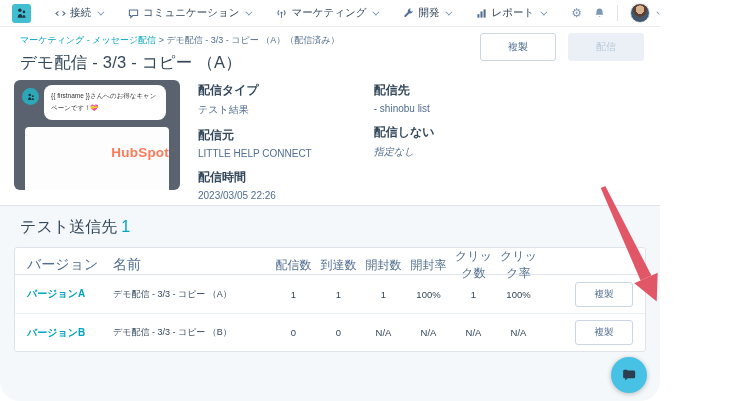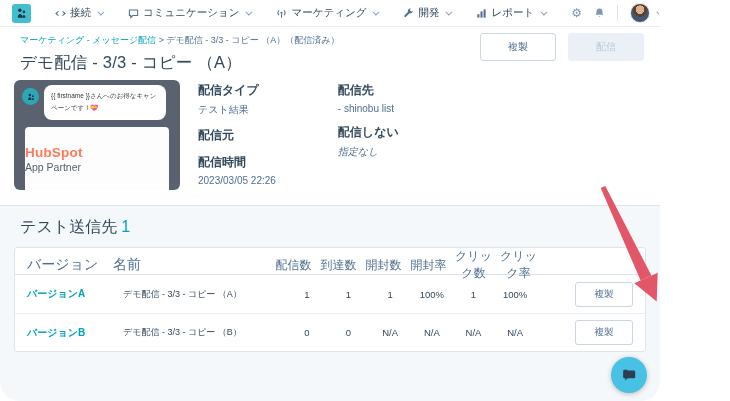--- a/index.html
+++ b/index.html
@@ -28,21 +28,21 @@
   .head-actions { position:absolute; top:6px; right:16px; display:flex; gap:12px; }
   .btn { font-size:10px; border-radius:3px; padding:6px 0; width:76px; text-align:center; cursor:pointer; }
   .btn-secondary { background:#fff; border:1px solid #cbd6e2; color:#506e91; }
   .btn-disabled { background:#eaf0f6; border:1px solid #eaf0f6; color:#b9c9d9; cursor:default; }
 
   
   .summary { display:flex; height:128px; padding:3px 14px 0; gap:18px; background:#fff; }
   .thumb { position:relative; width:166px; height:110px; background:#59626e; border-radius:6px; overflow:hidden; flex:0 0 auto; }
   .line-avatar { position:absolute; left:8px; top:8px; width:17px; height:17px; border-radius:50%; background:#2ba7b8; display:flex; align-items:center; justify-content:center; }
   .bubble { position:absolute; left:30px; top:5px; width:122px; background:#fff; border-radius:8px; padding:5px 7px; font-size:6.5px; line-height:1.9; color:#333; }
-  .line-card { position:absolute; left:11px; right:11px; top:47px; bottom:-4px; background:#fdfdfd; border-radius:4px 4px 0 0; text-align:left; padding-top:18px; }
+  .line-card { position:absolute; left:11px; right:11px; top:47px; bottom:-4px; background:#fdfdfd; border-radius:4px 4px 0 0; text-align:right; padding-top:18px; }
   .brand-logo { font-size:13.5px; font-weight:bold; color:#ff7a59; letter-spacing:.2px; }
   .brand-sub { font-size:10.5px; color:#55616e; margin-top:1px; }
   .brand-title { font-size:11px; font-weight:bold; color:#2d3e50; margin-top:7px; }
   .details { display:flex; gap:62px; padding-top:2px; }
   .dgroup { margin-bottom:10px; }
   .dlabel { font-size:12px; font-weight:bold; color:#33475b; }
   .dvalue { font-size:10px; color:#506e91; margin-top:4px; }
   .dvalue.italic { font-style:italic; }
 
   
@@ -50,21 +50,21 @@
   .tabs { display:flex; height:33px; padding:0 16px; }
   .tab { display:flex; align-items:center; padding:0 27px; font-size:10px; color:#33475b; cursor:pointer; }
   .tab.active { font-weight:bold; border-bottom:2px solid #33475b; }
   .section-title { font-size:16px; color:#33475b; padding:11px 20px 9px; }
   .section-title .count { color:#00a4bd; margin-left:4px; }
 
   .table-card { margin:0 14px; background:#fff; border:1px solid #dfe3eb; border-radius:3px; }
   .trow { display:grid; grid-template-columns:86px 158px repeat(6, 1fr) 92px; align-items:center; padding:0 12px; }
   .thead { height:27px; border-bottom:1px solid #dfe3eb; }
   .thead > div { font-size:14px; color:#516f90; }
-  .tdata { height:38px;gap:10px; }
+  .tdata { height:38px; }
   .tdata + .tdata { border-top:1px solid #eaf0f6; }
   .cell-num { text-align:center; font-size:9.5px; color:#33475b; }
   .thead .cell-num { font-size:12px; color:#516f90; }
   .cell-name { font-size:9px; color:#33475b; }
   .cell-version { font-size:10px; font-weight:bold; color:#00a4bd; cursor:pointer; }
   .cell-action { display:flex; justify-content:flex-end; }
   .btn-small { font-size:9.5px; color:#506e91; background:#fff; border:1px solid #cbd6e2; border-radius:3px; padding:5px 0; width:58px; text-align:center; cursor:pointer; }
 
   
   .arrow-overlay { position:absolute; inset:0; pointer-events:none; z-index:30; }
@@ -173,31 +173,31 @@
               <circle cx="9" cy="7" r="3"></circle>
               <path d="M5 19c0-4 2-6.5 4-6.5s4 2.5 4 6.5z"></path>
               <circle cx="16.5" cy="10" r="2.2"></circle>
               <path d="M14 19c.2-2.6 1.3-4.6 2.6-4.6 1.2 0 2.2 2 2.4 4.6z"></path>
             </g>
           </svg>
       </span>
       <div class="bubble">{{ firstname }}さんへのお得なキャンペーンです！💝</div>
       <div class="line-card">
         <div class="brand-logo">HubSpot</div>
-        <div class="brand-sub">App Partner</div>
       </div>
     </div>
     <div class="details">
       <div class="dcol">
         <div class="dgroup">
           <div class="dlabel">配信タイプ</div>
           <div class="dvalue">テスト結果</div>
         </div>
         <div class="dgroup">
           <div class="dlabel">配信元</div>
+          <div class="dvalue">LITTLE HELP CONNECT</div>
         </div>
         <div class="dgroup">
           <div class="dlabel">配信時間</div>
           <div class="dvalue">2023/03/05 22:26</div>
         </div>
       </div>
       <div class="dcol">
         <div class="dgroup">
           <div class="dlabel">配信先</div>
           <div class="dvalue">- shinobu list</div>

